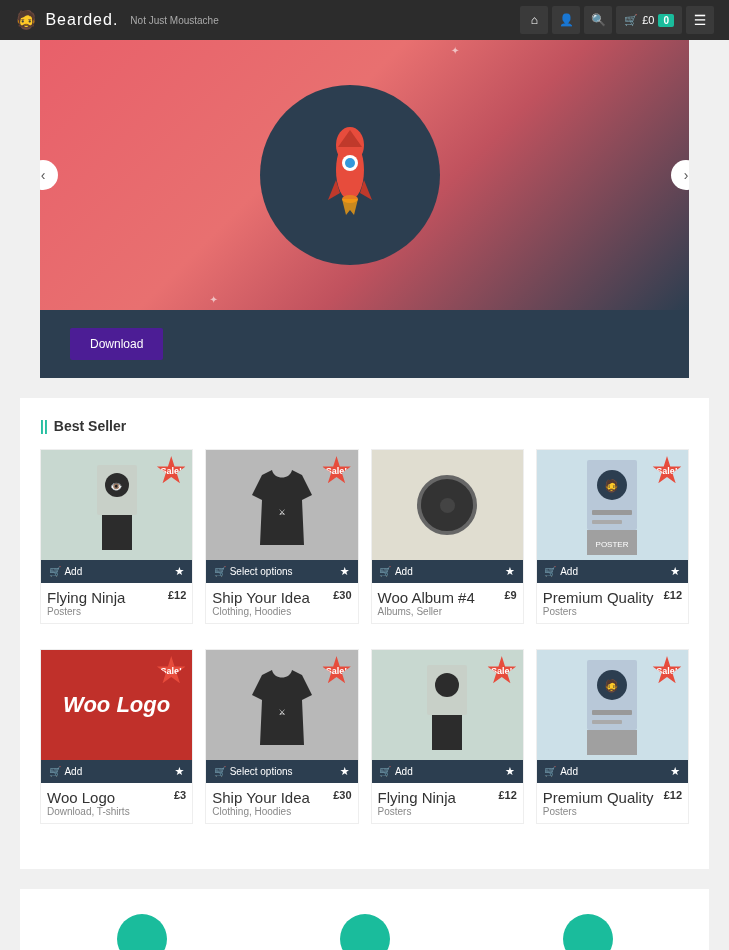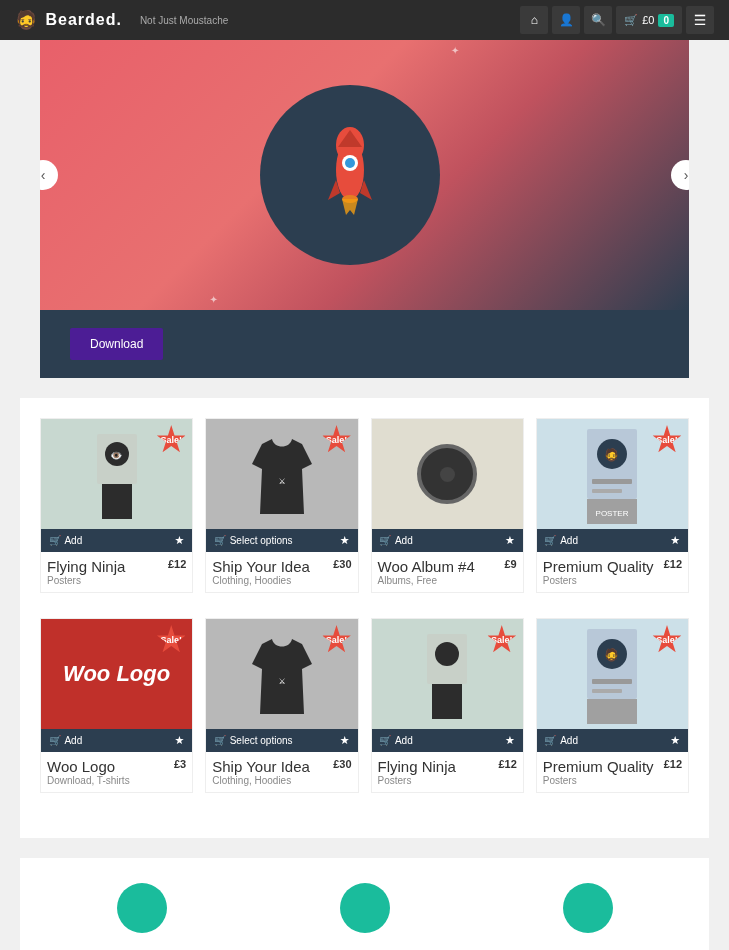--- a/index.html
+++ b/index.html
@@ -29,27 +29,27 @@
       align-items: center;
       gap: 8px;
     }
     .header-logo-icon {
       color: white;
       font-size: 18px;
     }
     .header-logo-text {
       color: white;
       font-size: 16px;
-      font-weight: bold;
+      font-weight: normal;
       letter-spacing: 1px;
     }
     .header-tagline {
       color: #aaa;
       font-size: 10px;
-      margin-left: 10px;
+      margin-left: 4px;
     }
     .header-icons {
       display: flex;
       align-items: center;
       gap: 4px;
     }
     .header-icon-btn {
       background: #3a3a3a;
       color: white;
       border: none;
@@ -451,20 +451,23 @@
       <button class="slideshow-arrow right">›</button>
     </div>
 
     <div class="cta-banner">
       <button class="cta-download-btn">Download</button>
     </div>
   </div>
 
   <div class="main-content">
 
+    <div class="section-title">
+      <span>Best Seller</span>
+    </div>
 
     <div class="product-grid">
 
       <div class="product-card">
         <div class="product-image">
           <div class="img-ninja">
             <svg width="80" height="100" viewBox="0 0 80 100">
               <rect x="20" y="10" width="40" height="50" fill="#c8d0c8" rx="2"></rect>
               <circle cx="40" cy="30" r="12" fill="#2c2c2c"></circle>
               <rect x="25" y="60" width="30" height="35" fill="#2c2c2c"></rect>
@@ -524,21 +527,21 @@
         <div class="product-actions">
           <button class="add-btn">
             <span>🛒</span>
             <span>Add</span>
           </button>
           <button class="wishlist-btn">★</button>
         </div>
         <div class="product-info">
           <span class="product-price">£9</span>
           <div class="product-name">Woo Album #4</div>
-          <div class="product-category">Albums, Free</div>
+          <div class="product-category">Albums, Seller</div>
         </div>
       </div>
 
       <div class="product-card">
         <div class="product-image">
           <div class="img-premium">
             <svg width="70" height="100" viewBox="0 0 70 100">
               <rect x="10" y="5" width="50" height="70" fill="#b8c8d8" rx="2"></rect>
               <circle cx="35" cy="30" r="15" fill="#2c3e50"></circle>
               <text x="35" y="35" text-anchor="middle" fill="white" font-size="12">🧔</text>

